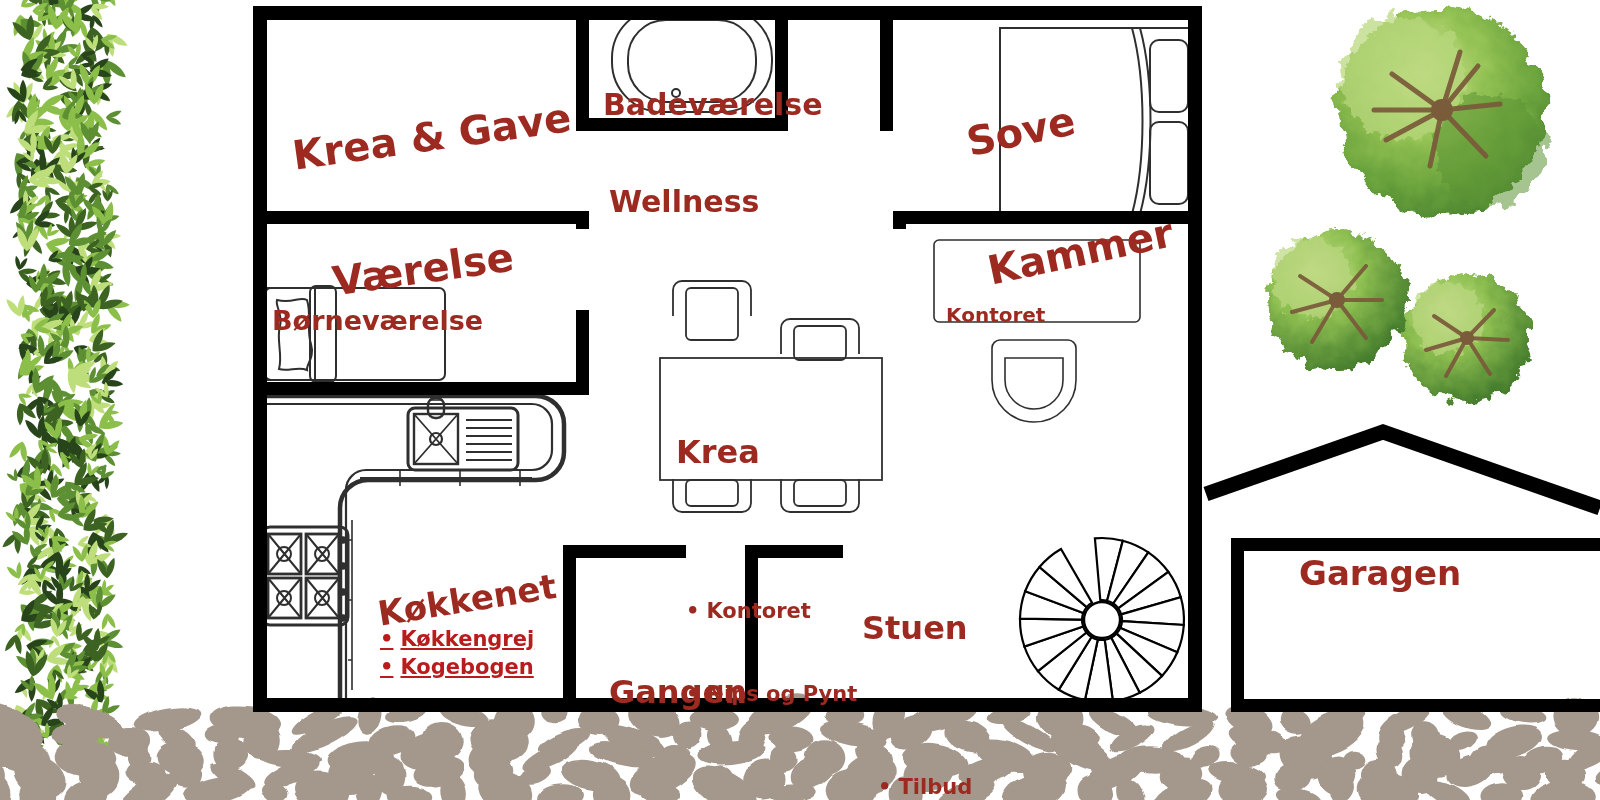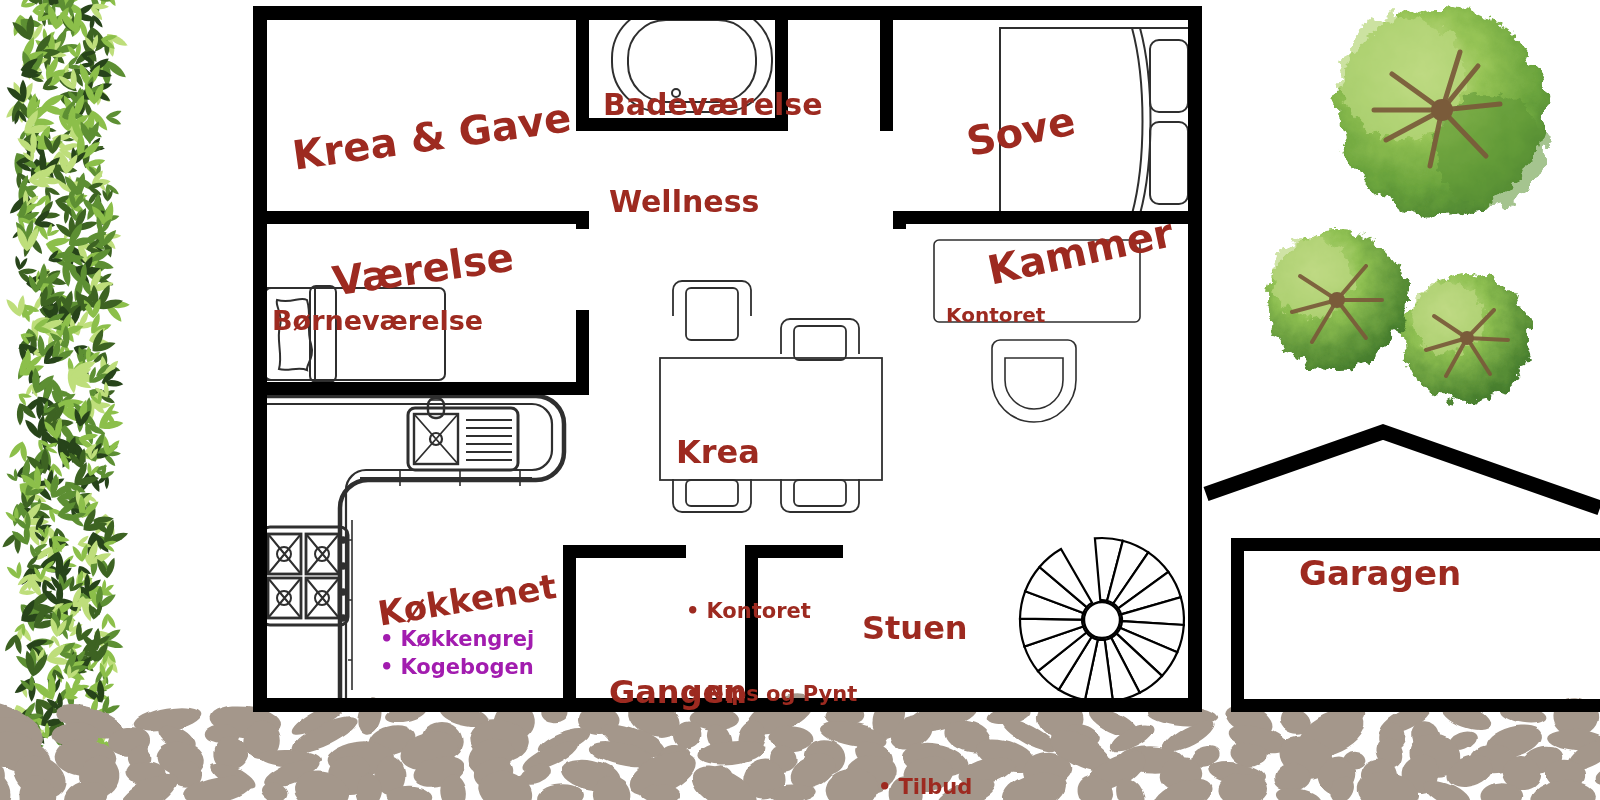--- a/index.html
+++ b/index.html
@@ -1031,21 +1031,21 @@
     <span class="sub">Krea</span>
     <ul class="bullets" style="margin-left:10px;">
       <li>Kontoret</li>
       <li>Nips og Pynt</li>
     </ul>
   </div>
 
   <div class="room-label" style="left:364px; top:524px; font-size:34px; transform:rotate(-9deg); transform-origin:left top;">
     <span class="sub">Køkkenet</span>
   </div>
-  <ul class="bullets" style="position:absolute; left:380px; top:622px; color:#a21caf;">
+  <ul class="bullets" style="position:absolute; left:380px; top:622px; color:#b91c1c;text-decoration:underline;">
     <li>Køkkengrej</li>
     <li>Kogebogen</li>
   </ul>
 
   <div class="room-label" style="left:609px; top:606px; font-size:32px;">
     <span class="sub">Gangen</span>
   </div>
 
   <div class="room-label" style="left:862px; top:542px; font-size:32px;">
     <span class="sub">Stuen</span>

